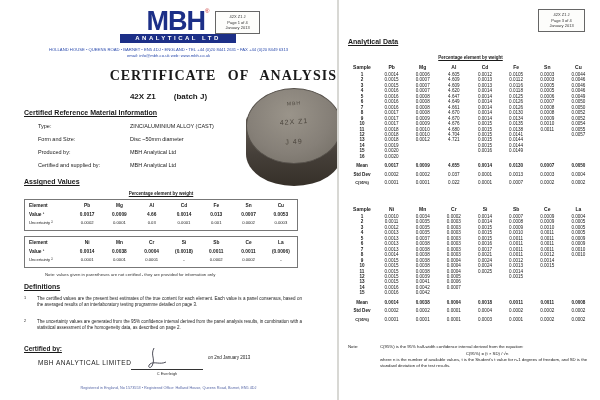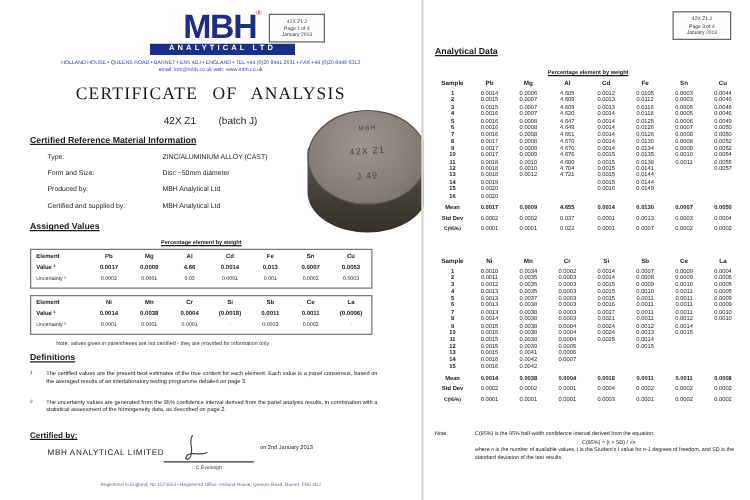--- a/index.html
+++ b/index.html
@@ -19,23 +19,23 @@
     line-height:26px;font-family:"Liberation Sans",sans-serif;}
   .logo-reg{font-size:6px;color:var(--brand_red);vertical-align:top;}
   .logo-bar{background:var(--brand_navy);color:#fff;font-size:6px;font-weight:bold;
     letter-spacing:2.5px;padding:1px 0;line-height:7px;}
   .stamp{border:1px solid #666;background:#fdfdfb;text-align:center;
     font-size:4px;line-height:5.5px;padding:2px 1px;color:#333;}
   #stamp1{left:215px;top:11px;width:45px;}
   #stamp2{left:199px;top:9px;width:47px;}
   .addr{left:0;top:47px;width:337px;text-align:center;color:var(--link_blue);
     font-size:4.2px;line-height:6px;}
-  .title{left:0;top:68px;width:337px;text-align:center;font-family:"Liberation Serif",serif;
-    font-weight:normal;font-size:14px;letter-spacing:1px;word-spacing:7px;}
-  .prodline{left:0;top:92px;width:337px;text-align:center;font-size:8px;font-weight:normal;}
+  .title{left:0;top:68px;width:337px;text-align:right;font-family:"Liberation Serif",serif;
+    font-weight:bold;font-size:14px;letter-spacing:1px;word-spacing:7px;}
+  .prodline{left:0;top:92px;width:337px;text-align:center;font-size:8px;font-weight:bold;}
   .prodline .gap{display:inline-block;width:18px;}
   .h-ul{font-weight:bold;text-decoration:underline;font-size:7px;}
   #crm-head{left:24px;top:109px;}
   .crm-row{left:38px;width:260px;font-size:5.5px;display:flex;}
   .crm-row .lbl{width:92px;}
   #assigned-head{left:24px;top:178px;}
   .pct{font-size:4.5px;font-weight:bold;text-decoration:underline;text-align:center;}
   #pct1{left:24px;top:191px;width:274px;}
 
   

